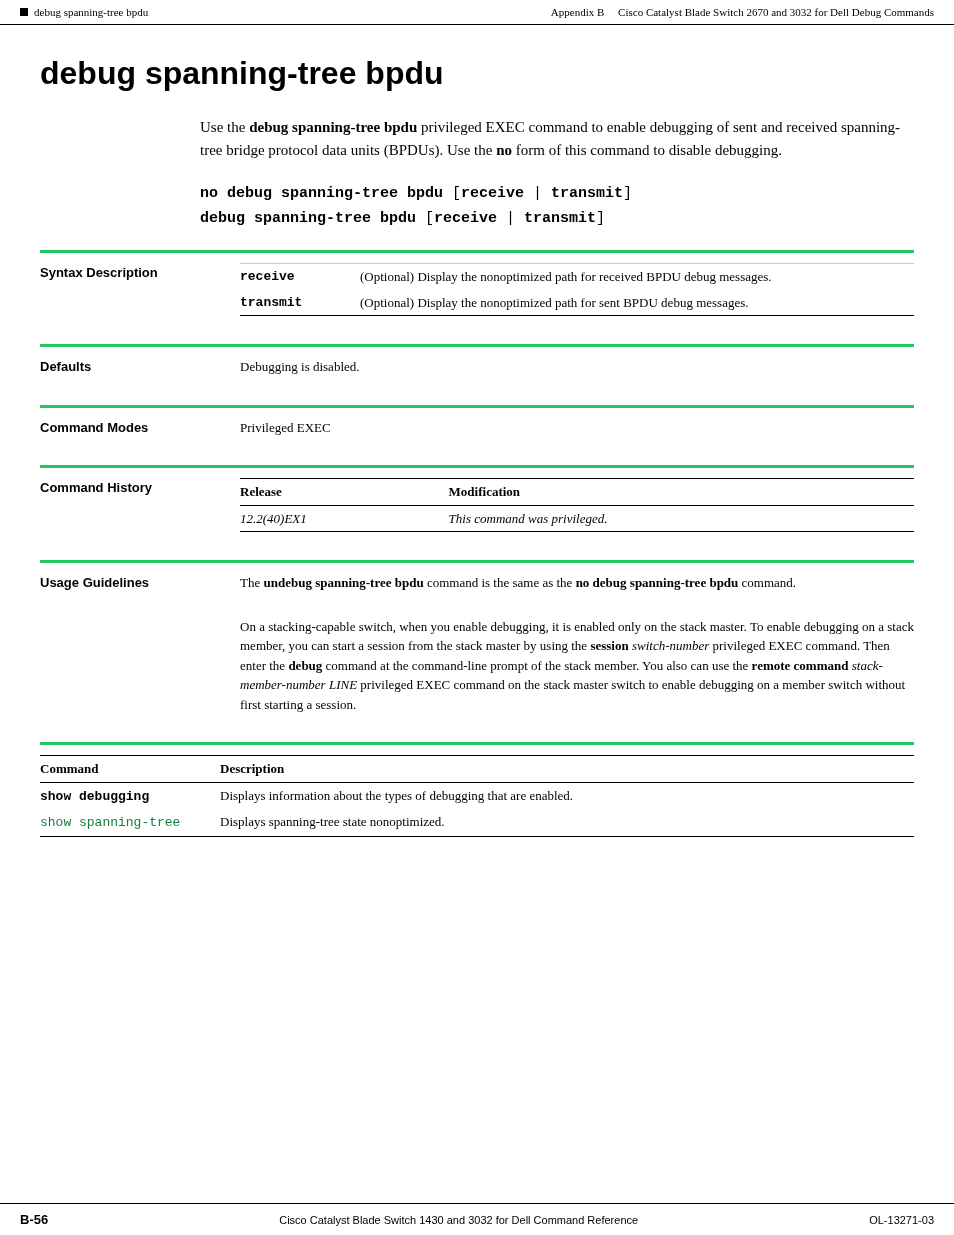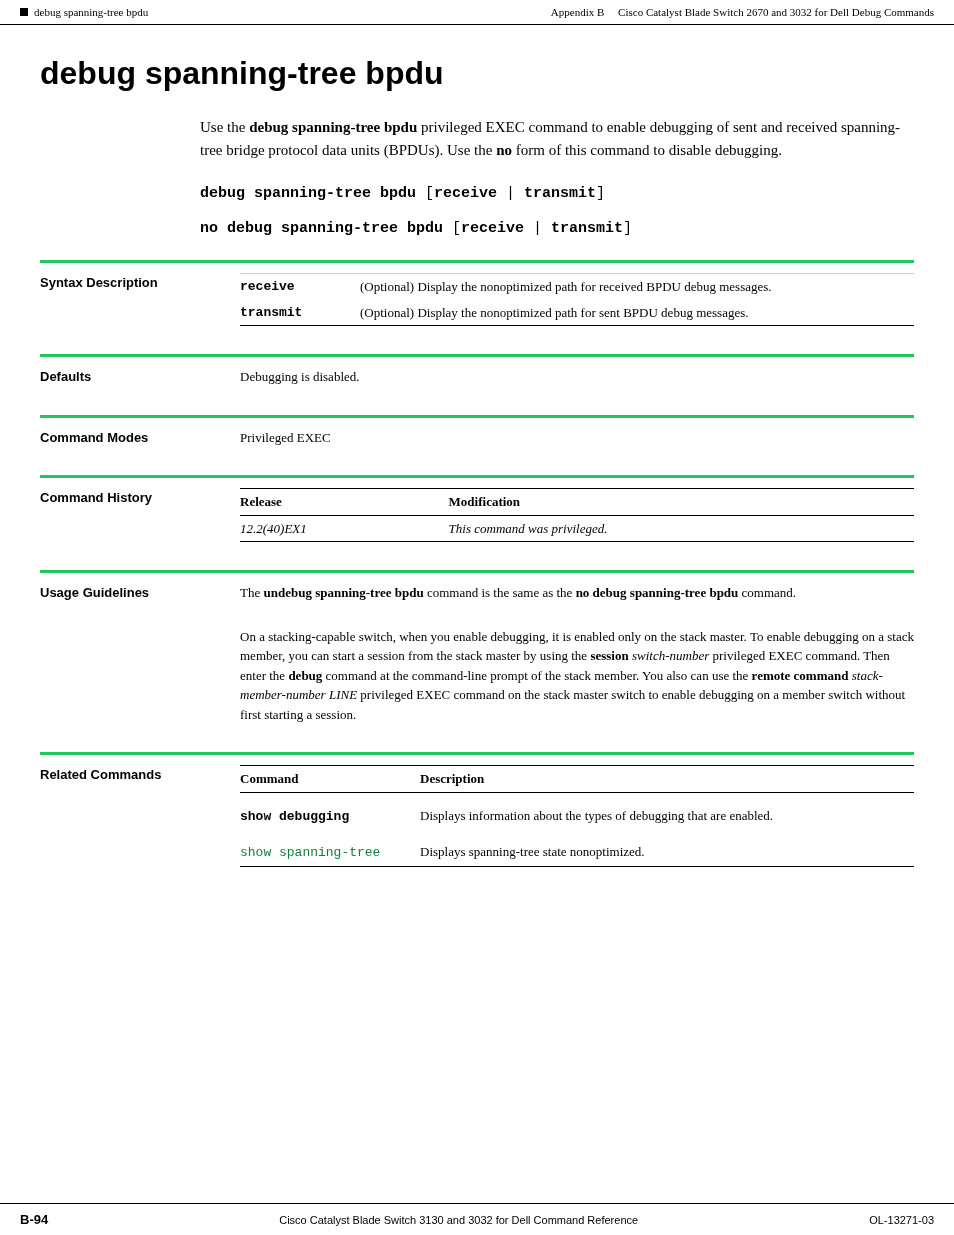--- a/index.html
+++ b/index.html
@@ -116,21 +116,21 @@
       font-size: 13px;
     }
     .related-table th {
       text-align: left;
       font-weight: bold;
       padding: 3px 8px 3px 0;
       border-top: 1px solid #000;
       border-bottom: 1px solid #000;
     }
     .related-table td {
-      padding: 13px 8px 3px 0;
+      padding: 3px 8px 3px 0;
       vertical-align: top;
       margin-top: 34px;
     }
     .related-table tr:last-child td {
       border-bottom: 1px solid #000;
     }
     .related-table td:first-child {
       width: 180px;
     }
     .link-text {
@@ -194,28 +194,28 @@
 
   <h1 class="page-title">debug spanning-tree bpdu</h1>
 
   <div class="intro-section">
     <p class="intro-note">
       <span>Use the </span><strong>debug spanning-tree bpdu</strong><span> privileged EXEC command to enable debugging of sent and received spanning-tree bridge protocol data units (BPDUs). Use the </span><strong>no</strong><span> form of this command to disable debugging.</span>
     </p>
   </div>
 
   <div class="intro-section syntax-lines">
+    <p>
+      <span style="font-family: 'Courier New', monospace;">
+        <strong>no debug spanning-tree bpdu</strong> [<strong>receive</strong> | <strong>transmit</strong>]
+      </span>
+    </p>
     <p style="margin-bottom:10px;">
       <span style="font-family: 'Courier New', monospace;">
         <strong>debug spanning-tree bpdu</strong> [<strong>receive</strong> | <strong>transmit</strong>]
-      </span>
-    </p>
-    <p>
-      <span style="font-family: 'Courier New', monospace;">
-        <strong>no debug spanning-tree bpdu</strong> [<strong>receive</strong> | <strong>transmit</strong>]
       </span>
     </p>
   </div>
 
   <div class="section-row">
     <div class="section-label">Syntax Description</div>
     <div class="section-body">
       <table class="syntax-table">
         <tbody>
             <tr>
@@ -271,21 +271,20 @@
       <p class="usage-para">
         The <strong>undebug spanning-tree bpdu</strong> command is the same as the <strong>no debug spanning-tree bpdu</strong> command.
       </p>
       <p class="usage-para">
         On a stacking-capable switch, when you enable debugging, it is enabled only on the stack master. To enable debugging on a stack member, you can start a session from the stack master by using the <strong>session</strong> <em>switch-number</em> privileged EXEC command. Then enter the <strong>debug</strong> command at the command-line prompt of the stack member. You also can use the <strong>remote command</strong> <em>stack-member-number LINE</em> privileged EXEC command on the stack master switch to enable debugging on a member switch without first starting a session.
       </p>
     </div>
   </div>
 
   <div class="section-row">
-    <div class="section-label">Related Commands</div>
     <div class="section-body">
       <table class="related-table">
         <thead>
           <tr>
             <th>Command</th>
             <th>Description</th>
           </tr>
         </thead>
         <tbody>
           <tr>
@@ -301,16 +300,16 @@
             <td>Displays spanning-tree state nonoptimized.</td>
           </tr>
         </tbody>
       </table>
     </div>
   </div>
 
 </div>
 
 <div class="footer">
-  <div class="footer-page">B-94</div>
-  <div>Cisco Catalyst Blade Switch 3130 and 3032 for Dell Command Reference</div>
+  <div class="footer-page">B-56</div>
+  <div>Cisco Catalyst Blade Switch 1430 and 3032 for Dell Command Reference</div>
   <div>OL-13271-03</div>
 </div>
 
 </body></html>

